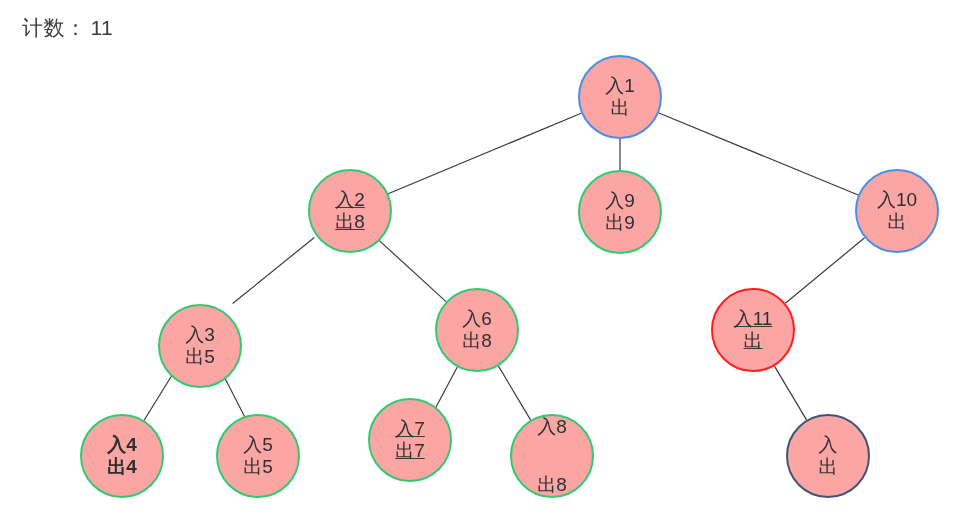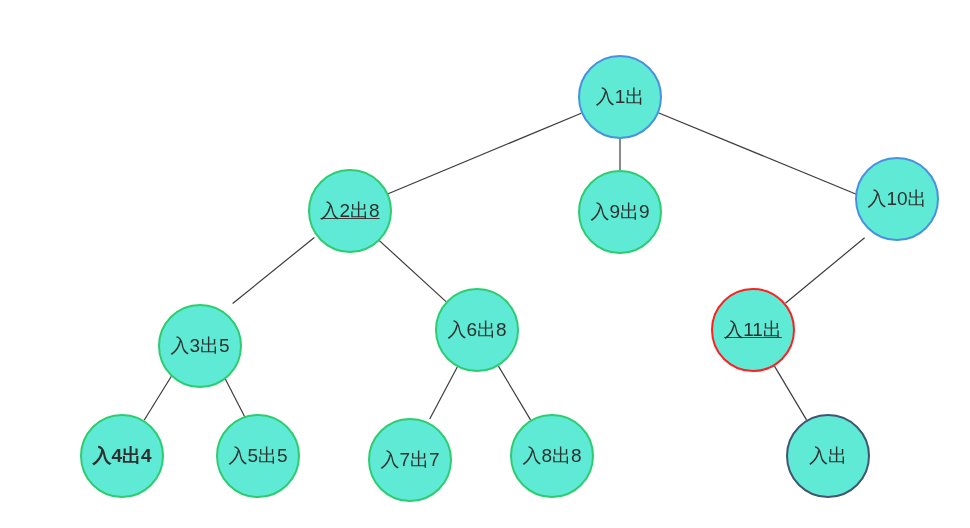--- a/index.html
+++ b/index.html
@@ -39,43 +39,46 @@
     position: absolute;
     left: 0;
     top: 0;
     width: 970px;
     height: 528px;
   }
   .node {
     position: absolute;
     box-sizing: border-box;
     border-radius: 50%;
-    background: #5eead4;
+    background: #fca5a5;
     display: flex;
-    flex-direction: row;
+    flex-direction: column;
     align-items: center;
     justify-content: center;
     border-style: solid;
     border-width: 2px;
     z-index: 2;
   }
   .node .line {
     font-size: 19px;
     line-height: 22px;
     color: #2f2f2f;
     white-space: nowrap;
     font-family: "Liberation Sans", "DejaVu Sans", sans-serif;
     letter-spacing: 0px;
   }
 </style>
 </head>
 <body>
 
 <div id="canvas">
 
+  <div id="counter">
+    <span>计数：</span><span class="counter-value">11</span>
+  </div>
 
   <svg id="edge-layer" viewBox="0 0 970 528" xmlns="http://www.w3.org/2000/svg">
       <line x1="581.24" y1="113.18" x2="385.76" y2="194.82" stroke="#3c3c3c" stroke-width="1.2"></line>
       <line x1="620.00" y1="139.00" x2="620.00" y2="170.00" stroke="#3c3c3c" stroke-width="1.2"></line>
       <line x1="658.84" y1="112.98" x2="858.16" y2="195.02" stroke="#3c3c3c" stroke-width="1.2"></line>
       <line x1="314.36" y1="237.43" x2="232.64" y2="303.57" stroke="#3c3c3c" stroke-width="1.2"></line>
       <line x1="377.98" y1="239.36" x2="446.02" y2="301.64" stroke="#3c3c3c" stroke-width="1.2"></line>
       <line x1="177.89" y1="365.71" x2="144.11" y2="420.29" stroke="#3c3c3c" stroke-width="1.2"></line>
       <line x1="219.26" y1="367.33" x2="245.74" y2="418.67" stroke="#3c3c3c" stroke-width="1.2"></line>
       <line x1="457.28" y1="367.08" x2="429.72" y2="418.92" stroke="#3c3c3c" stroke-width="1.2"></line>
@@ -90,21 +93,21 @@
         <div class="line">出</div>
       </div>
       <div class="node" style="left: 308px; top: 169px; width: 84px; height: 84px; border-color: rgb(46, 204, 113); text-decoration: underline;">
         <div class="line">入2</div>
         <div class="line">出8</div>
       </div>
       <div class="node" style="left: 578px; top: 170px; width: 84px; height: 84px; border-color: rgb(46, 204, 113);">
         <div class="line">入9</div>
         <div class="line">出9</div>
       </div>
-      <div class="node" style="left: 855px; top: 157px; width: 84px; height: 84px; border-color: rgb(74, 144, 226);">
+      <div class="node" style="left: 855px; top: 169px; width: 84px; height: 84px; border-color: rgb(74, 144, 226);">
         <div class="line">入10</div>
         <div class="line">出</div>
       </div>
       <div class="node" style="left: 158px; top: 304px; width: 84px; height: 84px; border-color: rgb(46, 204, 113);">
         <div class="line">入3</div>
         <div class="line">出5</div>
       </div>
       <div class="node" style="left: 435px; top: 288px; width: 84px; height: 84px; border-color: rgb(46, 204, 113);">
         <div class="line">入6</div>
         <div class="line">出8</div>
@@ -114,25 +117,25 @@
         <div class="line">出</div>
       </div>
       <div class="node" style="left: 80px; top: 414px; width: 84px; height: 84px; border-color: rgb(46, 204, 113); font-weight: bold;">
         <div class="line">入4</div>
         <div class="line">出4</div>
       </div>
       <div class="node" style="left: 216px; top: 414px; width: 84px; height: 84px; border-color: rgb(46, 204, 113);">
         <div class="line">入5</div>
         <div class="line">出5</div>
       </div>
-      <div class="node" style="left: 368px; top: 418px; width: 84px; height: 84px; border-color: rgb(46, 204, 113);">
+      <div class="node" style="left: 368px; top: 398px; width: 84px; height: 84px; border-color: rgb(46, 204, 113); text-decoration: underline;">
         <div class="line">入7</div>
         <div class="line">出7</div>
       </div>
-      <div class="node" style="left: 510px; top: 414px; width: 84px; height: 84px; border-color: rgb(46, 204, 113);">
+      <div class="node" style="left: 510px; top: 414px; width: 84px; height: 84px; border-color: rgb(46, 204, 113); justify-content: space-between;">
         <div class="line">入8</div>
         <div class="line">出8</div>
       </div>
       <div class="node" style="left: 786px; top: 414px; width: 84px; height: 84px; border-color: rgb(63, 85, 115);">
         <div class="line">入</div>
         <div class="line">出</div>
       </div>
     </div>
 
 </div>

